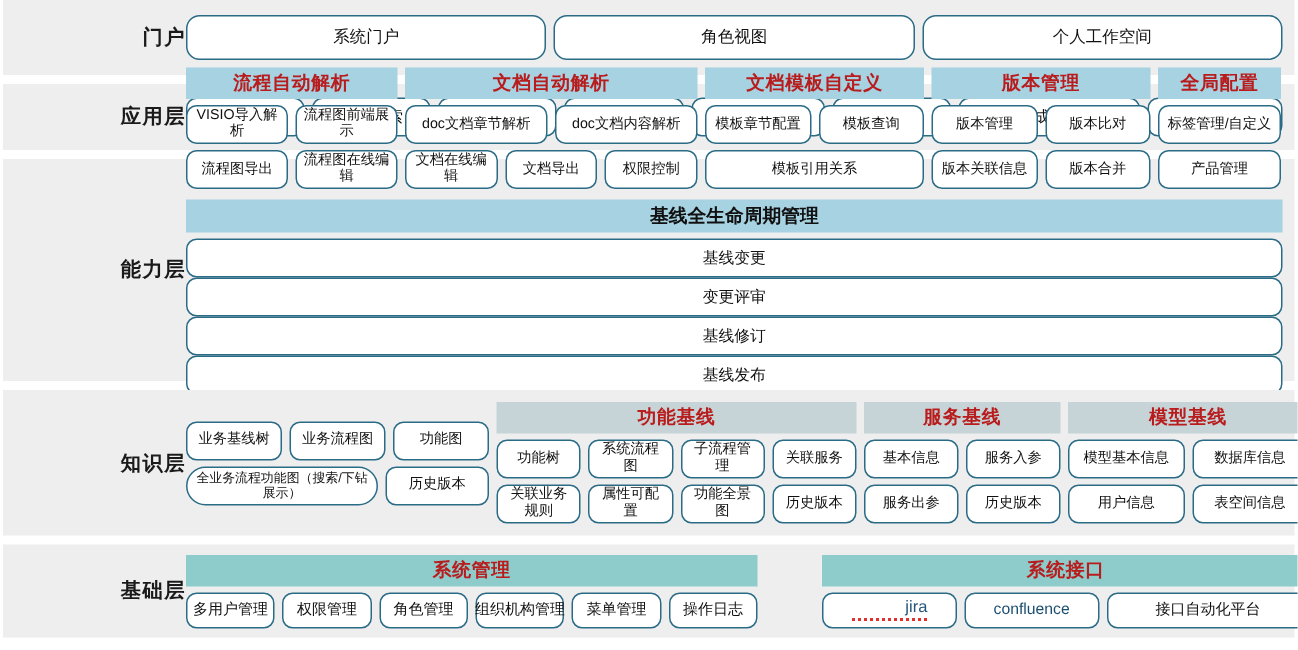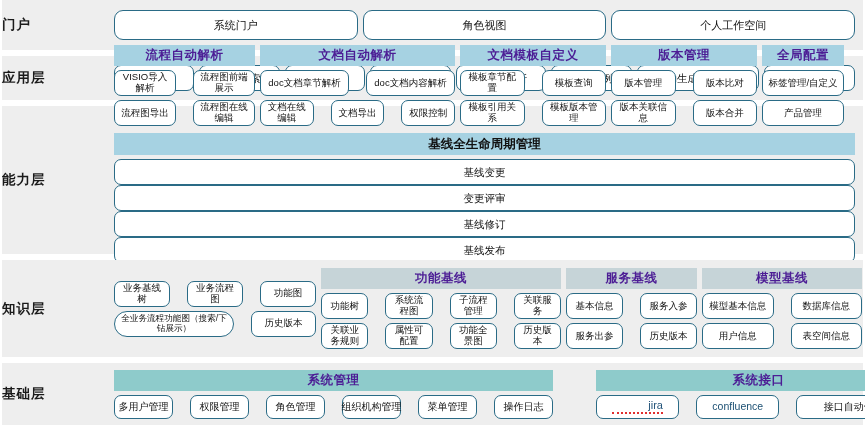--- a/index.html
+++ b/index.html
@@ -29,22 +29,22 @@
     display: flex;
     align-items: center;
     box-sizing: border-box;
     margin: 0 2px 6px 2px;
     padding: 0;
   }
   .band:last-child { margin-bottom: 0; }
 
   .band-label {
     flex: 0 0 auto;
-    width: 112px;
-    text-align: left;
+    width: 122px;
+    text-align: right;
     font-size: 13.5px;
     font-weight: bold;
     color: #1a1a1a;
     letter-spacing: 1px;
     user-select: none;
   }
 
   .band-body {
     flex: 1 1 auto;
     display: flex;
@@ -92,21 +92,21 @@
     height: 26px;
     font-size: 10.5px;
     flex: 1 1 auto;
     padding: 0 10px;
   }
 
   
   .ghead {
     font-size: 12.5px;
     font-weight: bold;
-    color: #4c1d95;
+    color: #b91c1c;
     text-align: center;
     display: flex;
     align-items: center;
     justify-content: center;
     height: 21px;
     box-sizing: border-box;
     letter-spacing: .5px;
   }
   .ghead.blue  { background: #a6d2e2; }
   .ghead.gray  { background: #c6d4d8; }
@@ -130,21 +130,21 @@
     flex-direction: column;
     gap: 4px;
   }
   .group .cells {
     display: flex;
     flex-direction: column;
     gap: 4px;
   }
   .cells .crow {
     display: flex;
-    gap: 17px;
+    gap: 5px;
   }
   .crow .pill { flex: 1 1 0; min-width: 0; }
 
   
   .cap-cell { height: 26px; font-size: 9.5px; }
   .know-cell { height: 26px; font-size: 9.5px; }
   .base-cell { height: 24px; font-size: 10px; padding: 0 6px; }
 
   .lifecycle {
     display: flex;
@@ -232,21 +232,20 @@
 
         <div class="group" style="flex:0 0 146px;">
           <div class="ghead blue">文档模板自定义</div>
           <div class="cells">
             <div class="crow">
               <div class="pill cap-cell wrap">模板章节配置</div>
               <div class="pill cap-cell wrap">模板查询</div>
             </div>
             <div class="crow">
               <div class="pill cap-cell wrap">模板引用关系</div>
-              <div class="pill cap-cell wrap">模板版本管理</div>
             </div>
           </div>
         </div>
 
         <div class="group" style="flex:0 0 146px;">
           <div class="ghead blue">版本管理</div>
           <div class="cells">
             <div class="crow">
               <div class="pill cap-cell wrap">版本管理</div>
               <div class="pill cap-cell wrap">版本比对</div>

